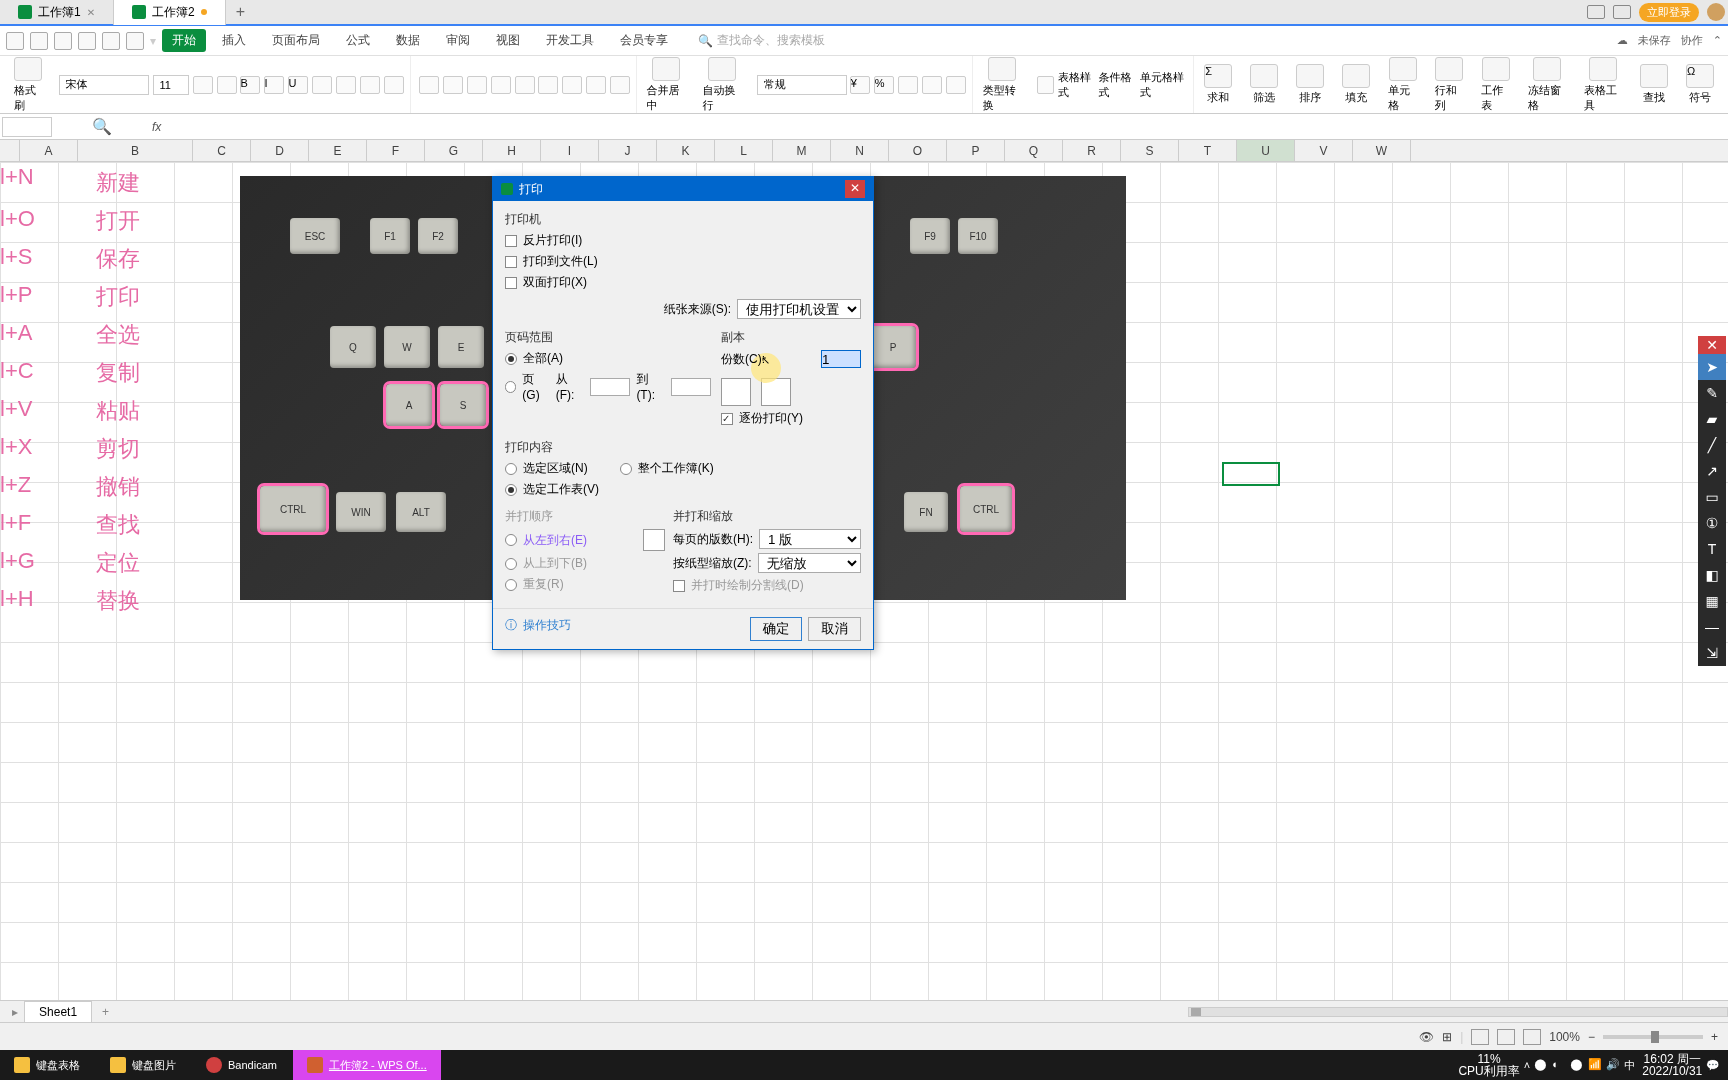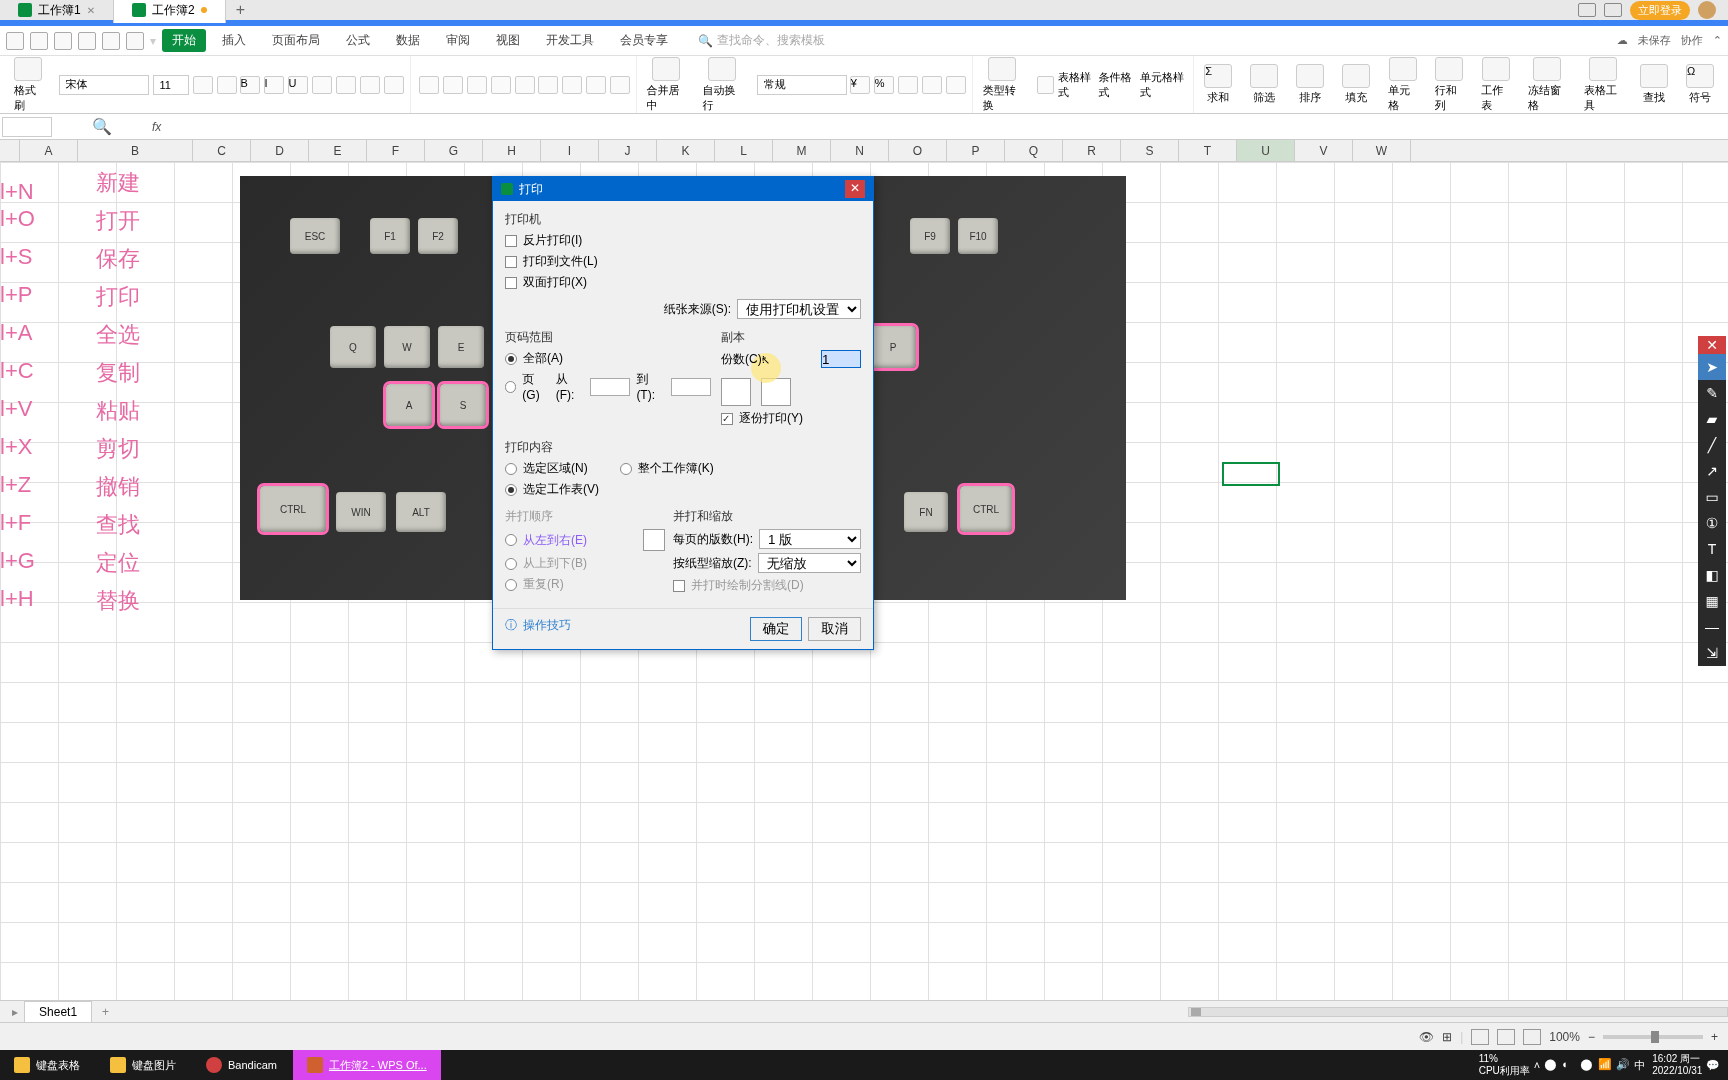--- a/index.html
+++ b/index.html
@@ -1,24 +1,24 @@
 <!DOCTYPE html>
 <html><head>
 <meta charset="utf-8">
 <style>
 *{margin:0;padding:0;box-sizing:border-box;font-family:"Microsoft YaHei",Arial,sans-serif;}
 body{width:1728px;height:1080px;background:#f0f0f0;overflow:hidden;position:relative;}
-.tab-bar{height:26px;background:#e8e8e8;display:flex;align-items:center;font-size:12px;border-bottom:6px solid #3b82f6;}
+.tab-bar{height:26px;background:#e8e8e8;display:flex;align-items:center;font-size:12px;border-bottom:2px solid #3b82f6;}
 .tab{padding:4px 18px;display:flex;align-items:center;gap:6px;border-right:1px solid #ccc;}
 .tab.active{background:#fff;}
 .tab-icon{width:14px;height:14px;background:#0a8e3f;border-radius:2px;}
 .tab-close{color:#888;font-size:10px;}
 .tab-dot{width:6px;height:6px;border-radius:3px;background:#f5a623;}
 .tab-plus{padding:0 10px;color:#666;font-size:16px;}
-.tab-right{margin-left:auto;display:flex;gap:8px;align-items:center;padding-right:12px;}
+.tab-right{margin-left:auto;display:flex;gap:8px;align-items:center;padding-right:3px;}
 .pill{width:18px;height:14px;border:1px solid #888;border-radius:2px;display:inline-block;}
 .login-btn{background:#f5a623;color:#fff;padding:2px 8px;border-radius:10px;font-size:11px;display:flex;align-items:center;gap:4px;}
 .avatar{width:18px;height:18px;border-radius:9px;background:#d0a060;}
 .ribbon-row1{height:30px;background:#fff;display:flex;align-items:center;padding:0 6px;gap:6px;font-size:12px;border-bottom:1px solid #e0e0e0;}
 .rb-ico{width:18px;height:18px;border:1px solid #aaa;background:#f8f8f8;border-radius:2px;}
 .menu-tab{padding:3px 10px;color:#444;}
 .menu-tab.active{background:#0a8e3f;color:#fff;border-radius:3px;}
 .search-box{margin-left:14px;display:flex;align-items:center;gap:4px;color:#aaa;}
 .ribbon-row2{height:58px;background:#fff;display:flex;align-items:center;padding:0 6px;gap:2px;font-size:11px;border-bottom:1px solid #ccc;}
 .rib-group{display:flex;flex-direction:row;justify-content:center;gap:3px;padding:0 6px;border-right:1px solid #eee;height:100%;}
@@ -66,21 +66,21 @@
 .status-bar{height:28px;background:#f0f0f0;display:flex;align-items:center;justify-content:flex-end;gap:8px;padding:0 10px;font-size:12px;color:#444;border-top:1px solid #ccc;}
 .zoom-slider{width:100px;height:4px;background:#ccc;position:relative;}
 .zoom-thumb{position:absolute;left:48px;top:-4px;width:8px;height:12px;background:#888;}
 .view-ico{width:18px;height:16px;border:1px solid #999;}
 .taskbar{height:30px;background:#1a1a1a;display:flex;align-items:center;gap:2px;font-size:11px;color:#fff;}
 .task-item{padding:0 14px;height:100%;display:flex;align-items:center;gap:6px;}
 .task-item.active{background:#d946ef;text-decoration:underline;}
 .task-ico{width:16px;height:16px;background:#f5a623;border-radius:2px;}
 .tray{margin-left:auto;display:flex;align-items:center;gap:4px;padding-right:8px;}
 .tray-ico{width:14px;height:14px;}
-.clock{text-align:left;font-size:10px;line-height:12px;}
+.clock{text-align:center;font-size:12px;line-height:12px;}
 .side-toolbar{position:absolute;right:2px;top:336px;width:28px;background:#2a2a2a;display:flex;flex-direction:column;}
 .side-btn{width:28px;height:26px;display:flex;align-items:center;justify-content:center;color:#fff;font-size:14px;}
 .side-btn.sel{background:#4080c0;}
 .side-close{background:#d04040;height:18px;}
 .right-status{margin-left:auto;display:flex;gap:10px;align-items:center;font-size:11px;color:#666;}
 </style>
 </head>
 <body>
 
 <div class="tab-bar">
@@ -277,21 +277,21 @@
       <div class="ch">Q</div>
       <div class="ch">R</div>
       <div class="ch">S</div>
       <div class="ch">T</div>
     <div class="ch selcol">U</div>
     <div class="ch">V</div>
       <div class="ch">W</div>
   </div>
   <div class="gridlines"></div>
 
-  <div class="cell-text" style="left:0;top:39px">l+N</div>
+  <div class="cell-text" style="left:0;top:24px">l+N</div>
   <div class="cell-text" style="left:96px;top:28px">新建</div>
   <div class="cell-text" style="left:0;top:66px">l+O</div>
   <div class="cell-text" style="left:96px;top:66px">打开</div>
   <div class="cell-text" style="left:0;top:104px">l+S</div>
   <div class="cell-text" style="left:96px;top:104px">保存</div>
   <div class="cell-text" style="left:0;top:142px">l+P</div>
   <div class="cell-text" style="left:96px;top:142px">打印</div>
   <div class="cell-text" style="left:0;top:180px">l+A</div>
   <div class="cell-text" style="left:96px;top:180px">全选</div>
   <div class="cell-text" style="left:0;top:218px">l+C</div>

